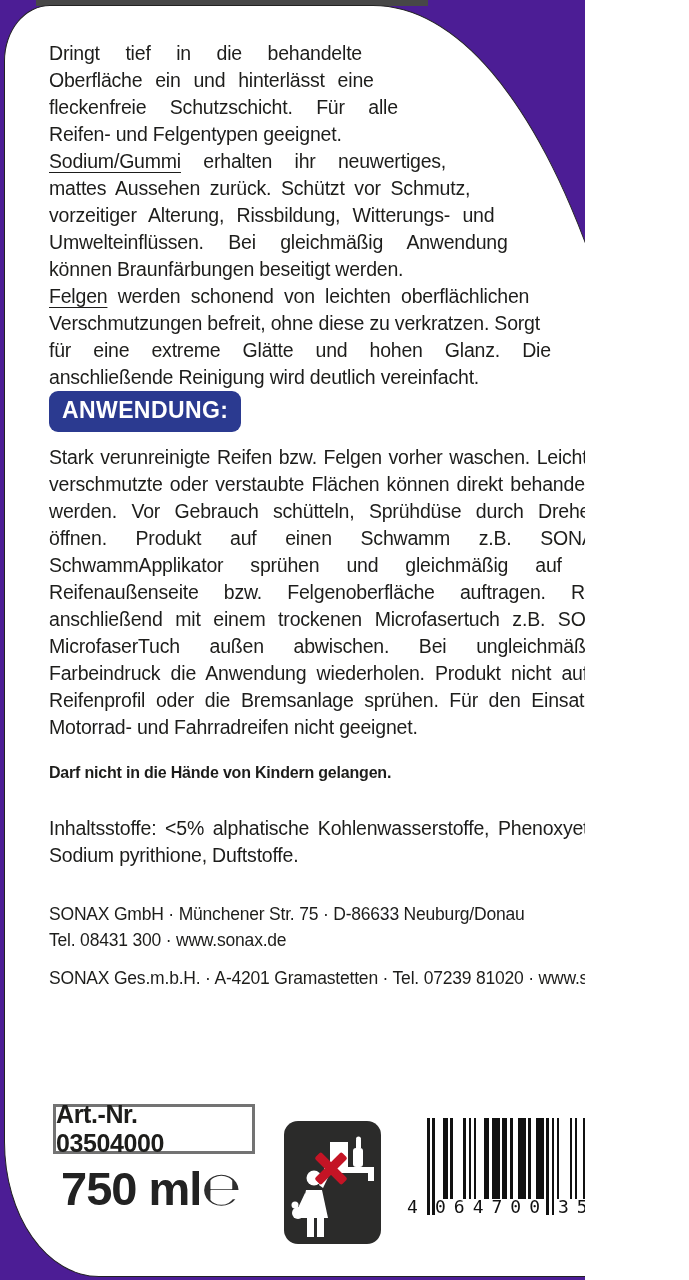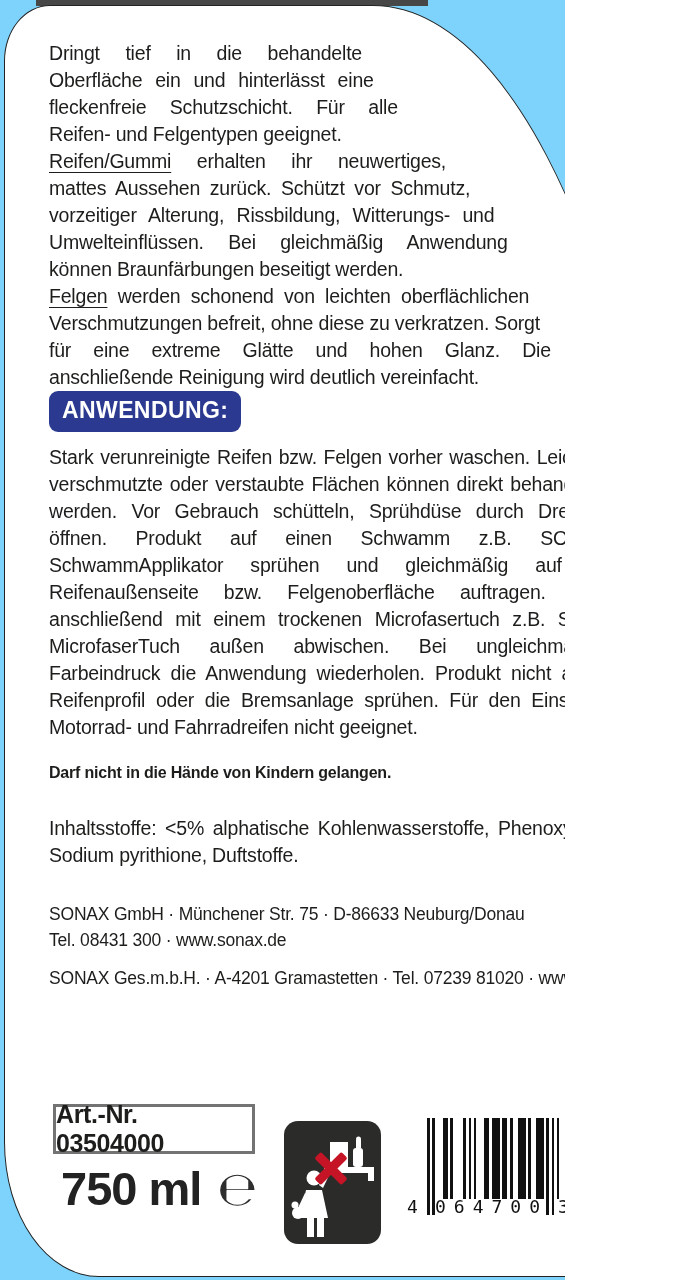--- a/index.html
+++ b/index.html
@@ -1,17 +1,17 @@
 <!DOCTYPE html>
 <html><head>
 <meta charset="utf-8">
 <style>
   html,body{margin:0;padding:0;background:#ffffff;}
-  .stage{position:relative;width:565px;height:1280px;background:#7dd3fc;overflow:hidden;
-         font-family:"Liberation Sans",sans-serif;color:#1d1d1b;}
+  .stage{position:relative;width:565px;height:1280px;background:#4c1d95;overflow:hidden;
+         font-family:"Liberation Sans",sans-serif;color:#1d1d1b;padding-left:20px;}
   .top-band{position:absolute;left:36px;top:0;width:392px;height:6px;background:#474747;}
   .label{position:absolute;left:4px;top:5px;width:681px;height:1272px;background:#ffffff;
          border:1.6px solid #222;box-sizing:border-box;
          border-radius:46px 312px 100px 95px / 56px 885px 180px 135px;}
   .flow{position:absolute;left:0;top:0;width:100%;box-sizing:border-box;
         padding:34px 26px 0 44px;}
   .curve-spacer{float:right;width:296px;height:860px;
         shape-outside:polygon(5px 0,100% 0,100% 100%,296px 840px,275px 550px,228px 360px,148px 160px);
         shape-margin:13px;}
   p.body{margin:0;font-size:19.5px;line-height:27px;letter-spacing:-0.2px;
@@ -23,21 +23,21 @@
   .badge-anwendung{margin-bottom:12px;text-align:right;}
   .badge-beachten{margin-top:26px;margin-bottom:12px;}
   p.kids{margin:18px 0 0 0;font-size:16px;font-weight:700;line-height:28px;}
   p.ingredients{margin:28px 0 0 0;}
   .addr{margin:0;font-size:17.5px;line-height:26px;letter-spacing:-0.2px;text-align:left;}
   .addr-block1{margin-top:32px;}
   .addr-block2{margin-top:12px;}
   .art-box{position:absolute;left:48px;top:1098px;width:196px;height:44px;
            border:3px solid #737373;display:flex;align-items:center;justify-content:center;}
   .art-box span{font-size:25px;font-weight:700;letter-spacing:-0.4px;}
-  .volume{position:absolute;left:56px;top:1155px;display:flex;align-items:center;gap:16px;}
+  .volume{position:absolute;left:56px;top:1155px;display:flex;align-items:center;}
   .volume .v{font-size:47px;font-weight:700;letter-spacing:-1px;color:#222;}
   .volume .e{font-size:47px;font-weight:400;color:#2e2e2e;font-family:"DejaVu Sans",sans-serif;}
   .picto{position:absolute;left:279px;top:1115px;width:97px;height:123px;}
   .barcode{position:absolute;left:406px;top:1112px;width:247px;height:97px;}
   .bars{position:absolute;left:16px;top:0;display:flex;height:97px;align-items:flex-start;}
   .bars div{width:2.6px;}
   .bars .b1{background:#111;}
   .bars .tall{height:97px;}
   .bars .short{height:81px;}
   .bc-num{position:absolute;bottom:-2px;font-family:"DejaVu Sans Mono",monospace;
@@ -53,21 +53,21 @@
 
 <div class="stage">
   <div class="top-band"></div>
 
   <div class="label">
 
     <div class="flow">
       <div class="curve-spacer"></div>
 
       <p class="body"><span>Dringt tief in die behandelte Oberfläche ein und hinterlässt eine fleckenfreie Schutzschicht. Für alle Reifen- und Felgentypen geeignet.</span><br>
-        <span class="u">Reifen/Gummi</span><span> erhalten ihr neuwertiges, mattes Aussehen zurück. Schützt vor Schmutz, vorzeitiger Alterung, Rissbildung, Witterungs- und Umwelteinflüssen. Bei gleichmäßig Anwendung können Braunfärbungen beseitigt werden.</span><br>
+        <span class="u">Sodium/Gummi</span><span> erhalten ihr neuwertiges, mattes Aussehen zurück. Schützt vor Schmutz, vorzeitiger Alterung, Rissbildung, Witterungs- und Umwelteinflüssen. Bei gleichmäßig Anwendung können Braunfärbungen beseitigt werden.</span><br>
         <span class="u">Felgen</span><span> werden schonend von leichten oberflächlichen Verschmutzungen befreit, ohne diese zu verkratzen. Sorgt für eine extreme Glätte und hohen Glanz. Die anschließende Reinigung wird deutlich vereinfacht.</span>
       </p>
 
       <div>
         <span class="badge badge-anwendung">ANWENDUNG:</span>
       </div>
       <p class="body">Stark verunreinigte Reifen bzw. Felgen vorher waschen. Leicht verschmutzte oder verstaubte Flächen können direkt behandelt werden. Vor Gebrauch schütteln, Sprühdüse durch Drehen öffnen. Produkt auf einen Schwamm z.B. SONAX SchwammApplikator sprühen und gleichmäßig auf die Reifenaußenseite bzw. Felgenoberfläche auftragen. Reste anschließend mit einem trockenen Microfasertuch z.B. SONAX MicrofaserTuch außen abwischen. Bei ungleichmäßigem Farbeindruck die Anwendung wiederholen. Produkt nicht auf das Reifenprofil oder die Bremsanlage sprühen. Für den Einsatz auf Motorrad- und Fahrradreifen nicht geeignet.</p>
 
 
       <p class="body kids">Darf nicht in die Hände von Kindern gelangen.</p>

